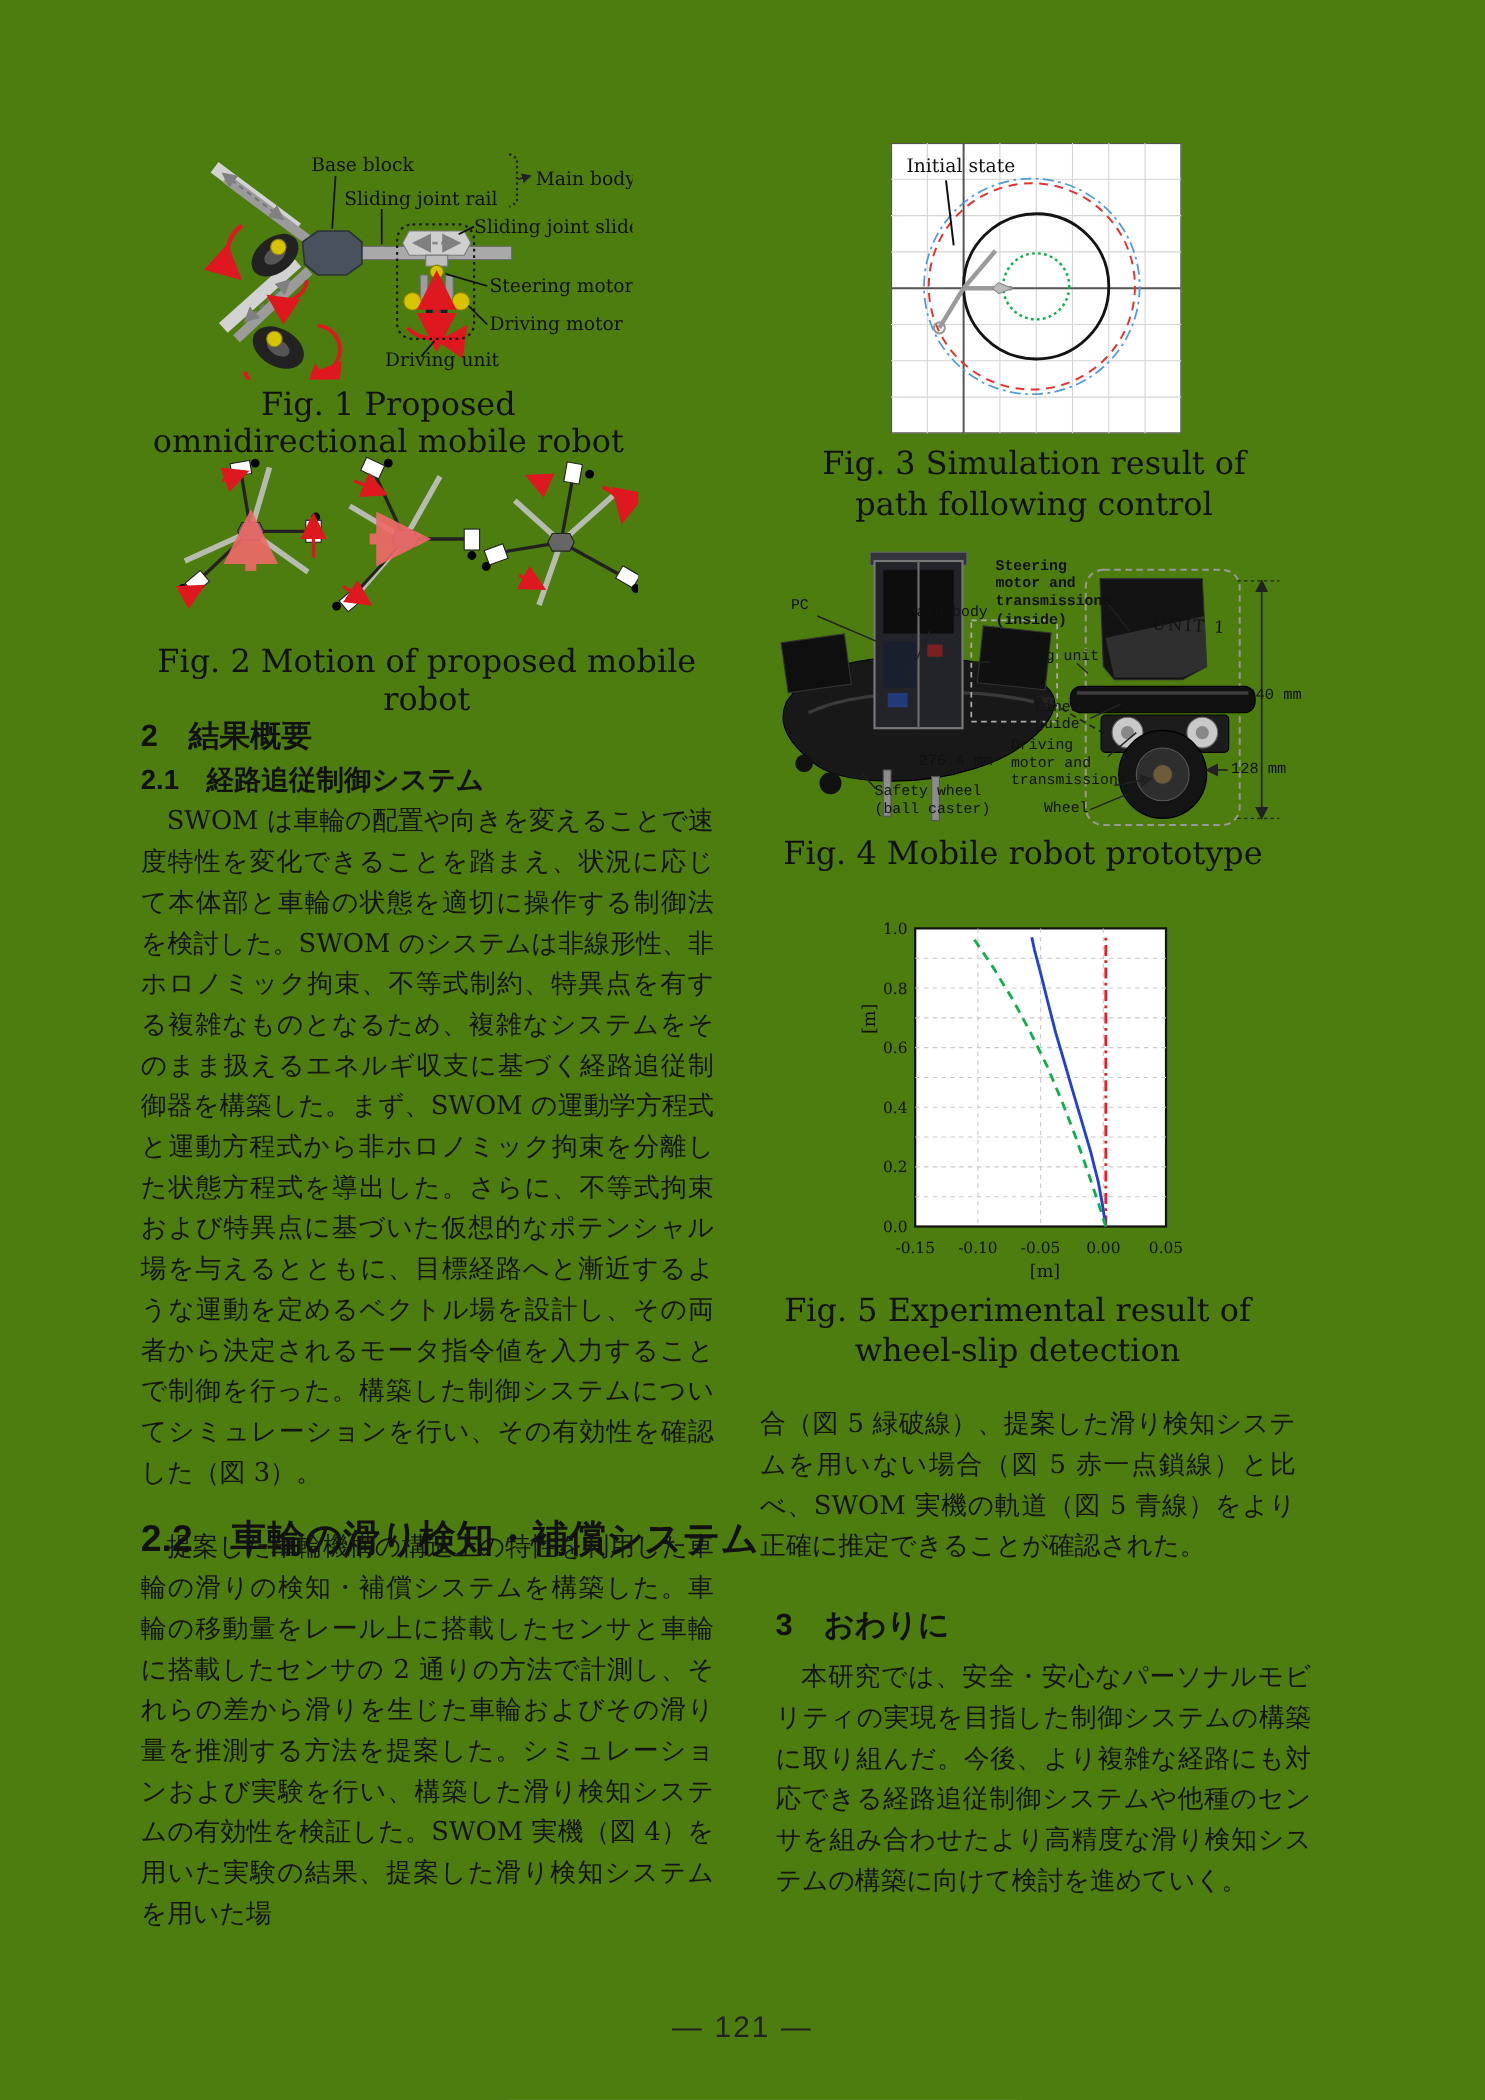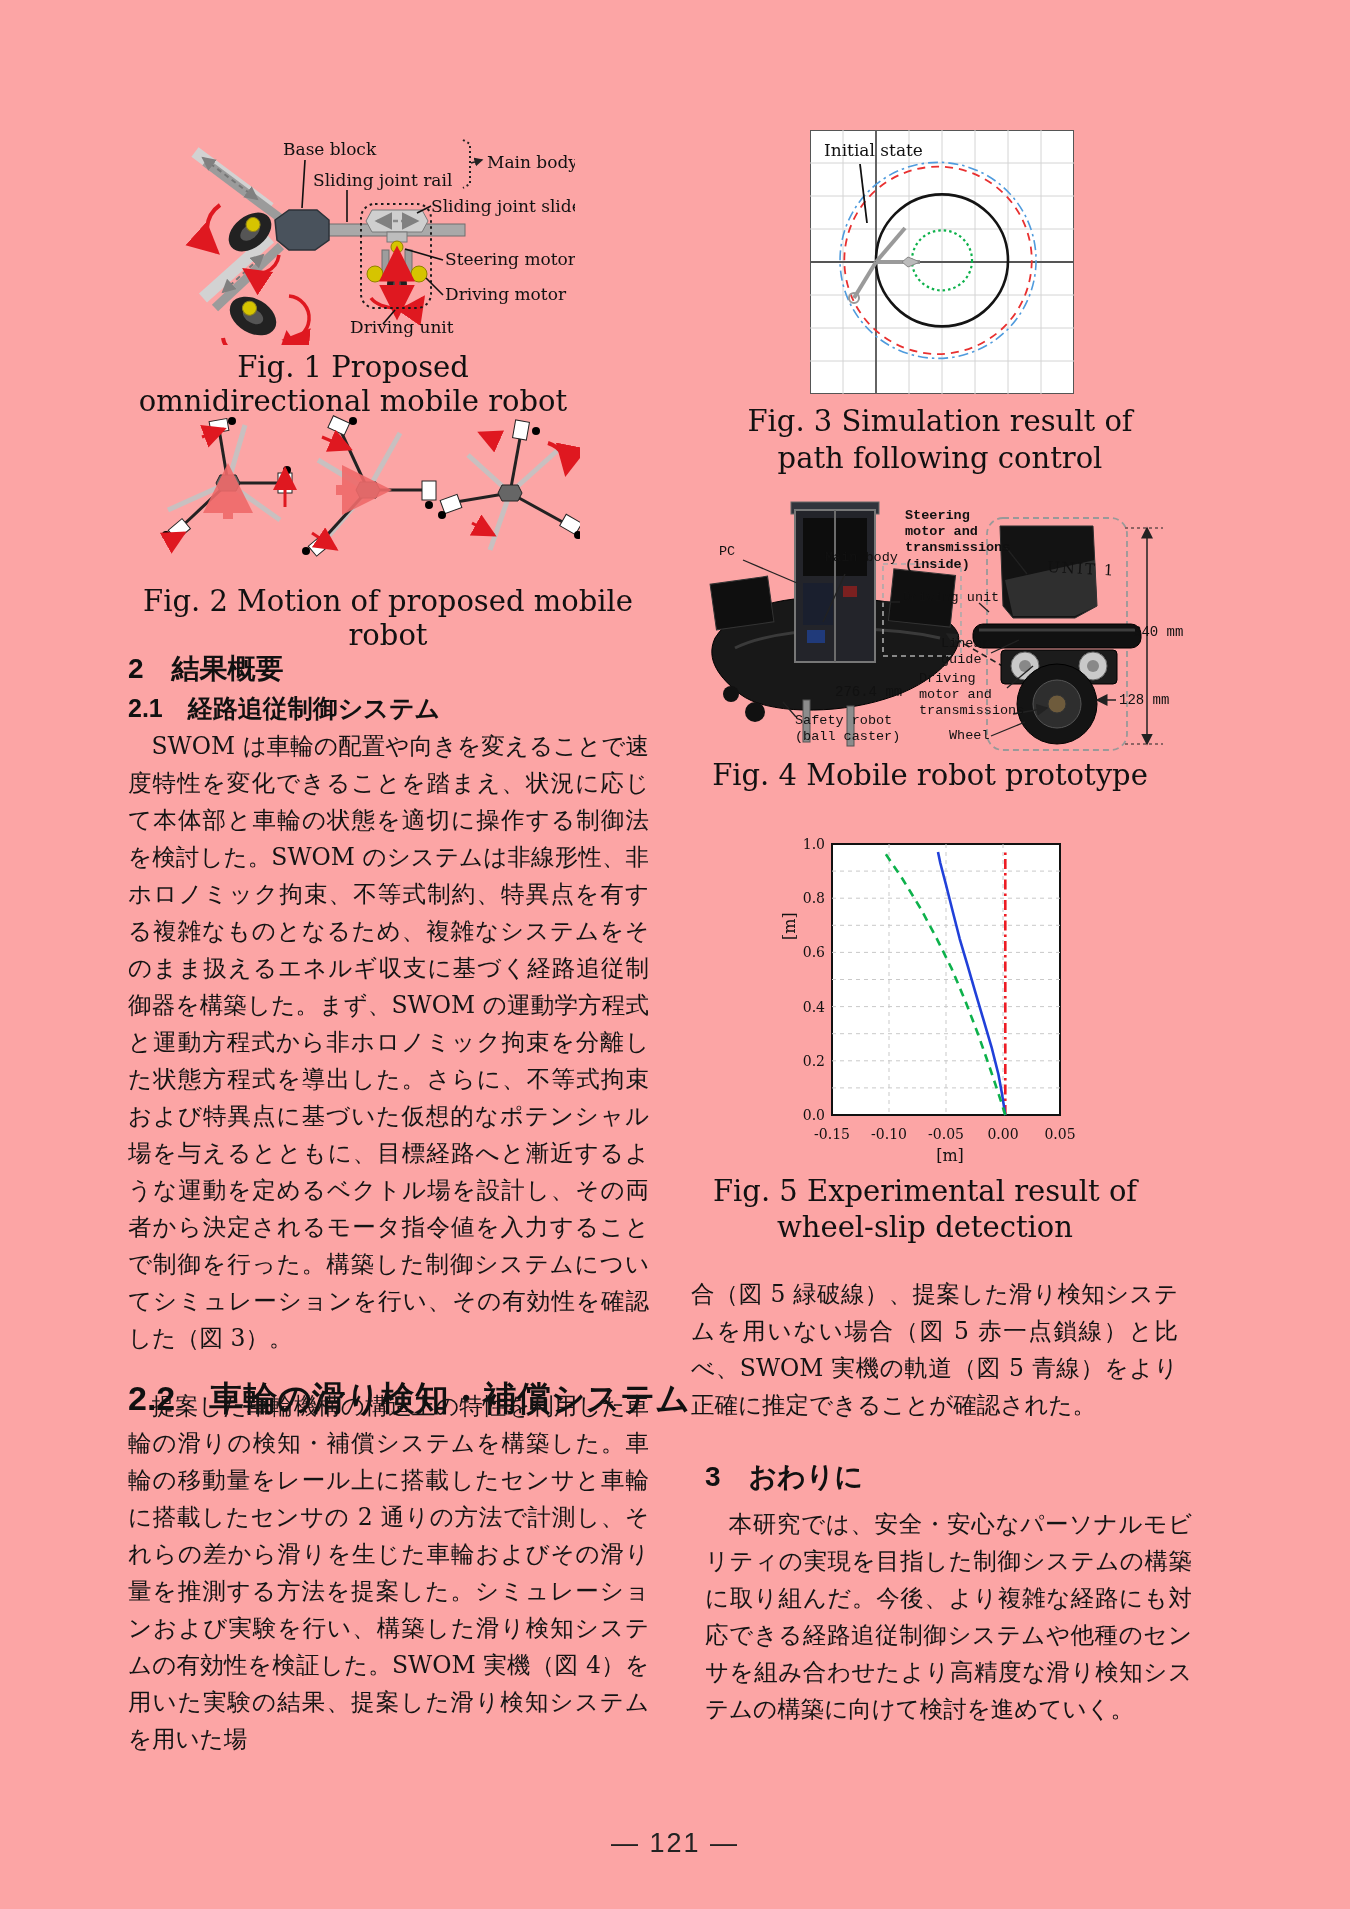--- a/index.html
+++ b/index.html
@@ -1,16 +1,16 @@
 <!DOCTYPE html>
 <html><head>
 <meta charset="utf-8">
 <style>
   html,body{margin:0;padding:0;background:#e8e8e8;}
-  #page{position:relative;width:1350px;height:1909px;background:#fca5a5;margin:0 auto;overflow:hidden;}
+  #page{position:relative;width:1350px;height:1909px;background:#4d7c0f;margin:0 auto;overflow:hidden;}
   .abs{position:absolute;}
   .caption{font-family:"DejaVu Serif","Liberation Serif",serif;font-size:29px;color:#111;text-align:center;}
   .jbody{font-family:"DejaVu Serif","Liberation Serif",serif;font-size:23.5px;line-height:37px;color:#141414;text-align:justify;}
   .indent{text-indent:1em;}
   .jhead{font-family:"Liberation Sans",sans-serif;font-weight:bold;color:#111;}
   .flabel{font-family:Liberation Mono, monospace;font-size:13.5px;color:#111;line-height:1.2;white-space:pre-line;}
   .footer{font-family:"Liberation Sans",sans-serif;font-size:27px;color:#222;text-align:center;letter-spacing:2px;}
   svg text{font-family:"DejaVu Serif","Liberation Serif",serif;fill:#111;}
 </style>
 </head>
@@ -295,21 +295,21 @@
 motor and
 transmissions
 (inside)</div>
     <div class="abs flabel" style="left:207px;top:102px;">Driving unit</div>
     <div class="abs flabel" style="left:246px;top:148px;">Linear
 guide</div>
     <div class="abs flabel" style="left:224px;top:183px;">Driving
 motor and
 transmissions</div>
     <div class="abs flabel" style="left:254px;top:240px;">Wheel</div>
-    <div class="abs flabel" style="left:100px;top:225px;">Safety robot
+    <div class="abs flabel" style="left:100px;top:225px;">Safety wheel
 (ball caster)</div>
     <div class="abs flabel" style="left:140px;top:196px;font-size:14px;">276.4 mm</div>
     <div class="abs flabel" style="left:438px;top:136px;font-size:14px;">340 mm</div>
     <div class="abs flabel" style="left:424px;top:204px;font-size:14px;">128 mm</div>
   </div>
   <div class="abs caption" style="left:695px;top:758px;width:470px;">Fig. 4 Mobile robot prototype</div>
 
   <svg class="abs" id="fig5-plot" style="left:775px;top:836px;" width="300" height="335" viewBox="0 0 300 335">
     <rect x="57" y="8" width="228" height="271" fill="#fff" stroke="#111" stroke-width="2"></rect>
   <line x1="57" y1="251.9" x2="285" y2="251.9" stroke="#c9c9c9" stroke-width="1" stroke-dasharray="4,4"></line>

